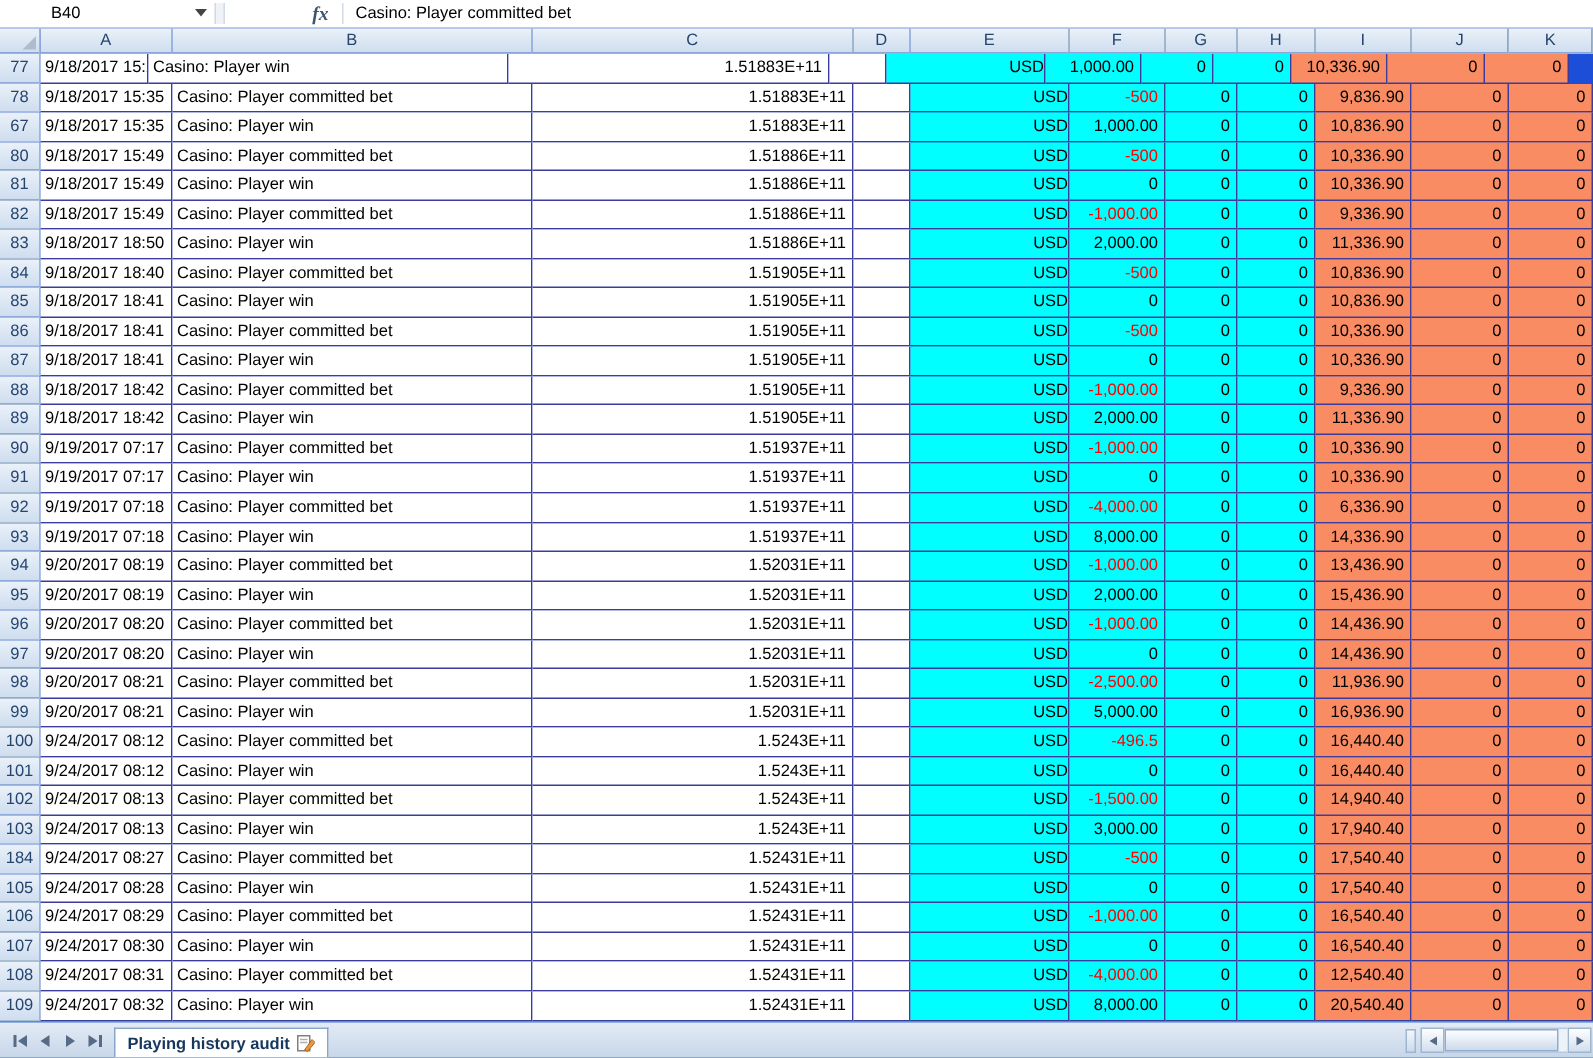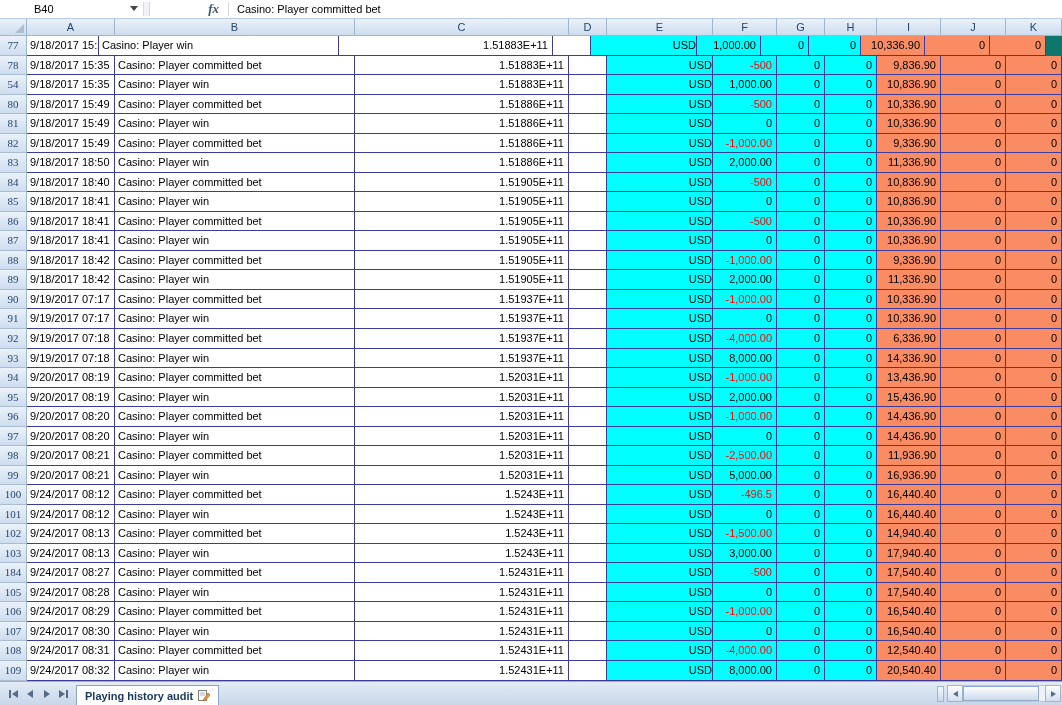--- a/index.html
+++ b/index.html
@@ -1,18 +1,18 @@
 <!DOCTYPE html>
 <html style="--cyan: #00FFFF; --salmon: #FA8C64; --neg: #FF0000; --grid: #3C3C9C; --hdr: #26456E; --tab: #17375E;"><head>
 <meta charset="utf-8">
 <style>
   * { margin:0; padding:0; box-sizing:border-box; }
   html,body { width:1062px; height:705px; overflow:hidden; background:#fff;
               font-family:"Liberation Sans", sans-serif; }
-  #app { width:1062px; height:705px; display:flex; flex-direction:column; background:#0f766e; font-size:11px; }
+  #app { width:1062px; height:705px; display:flex; flex-direction:column; background:#1d4ed8; font-size:11px; }
 
   
   .formula-bar { height:19px; flex:0 0 19px; display:flex; align-items:stretch; background:#fff;
                  border-bottom:1px solid #B9CCE0; }
   .name-box { width:143px; position:relative; display:flex; align-items:center; }
   .name-box .nb-text { padding-left:34px; color:#000; }
   .nb-arrow { position:absolute; right:5px; top:6px; width:0; height:0;
               border-left:4px solid transparent; border-right:4px solid transparent; border-top:5px solid #444; }
   .fb-splitter { width:7px; margin:2px 0; background:#EFF3F8; border-left:1px solid #D2DAE4; border-right:1px solid #D2DAE4; }
   .fx-zone { width:78px; display:flex; align-items:center; justify-content:flex-end; padding-right:9px; }
@@ -24,21 +24,21 @@
   .grid { flex:1 1 auto; display:flex; flex-direction:column; overflow:hidden; }
   .header-row { height:17px; flex:0 0 17px; display:flex; }
   .hcell { background:linear-gradient(#EAF1F9,#CEDDEF); border-right:1px solid #9EB6CE; border-bottom:1px solid #9EB6CE;
            color:var(--hdr); text-align:center; line-height:16px; overflow:hidden; }
   .corner { position:relative; }
   .corner::after { content:""; position:absolute; right:2px; bottom:2px; width:0; height:0;
                    border-left:9px solid transparent; border-bottom:9px solid #AEBDCD; }
   .grid-body { flex:1 1 auto; overflow:hidden; }
   .row { display:flex; height:19.545px; }
   .gcell { background:linear-gradient(#EAF1F9,#CEDDEF); border-right:1px solid #9EB6CE; border-bottom:1px solid #A9BDD2;
-           color:var(--hdr); text-align:center; line-height:18.5px; overflow:hidden;font-family:Liberation Serif, serif; }
+           color:var(--hdr); text-align:center; line-height:18.5px; overflow:hidden; }
   .cell { border-right:1px solid var(--grid); border-bottom:1px solid var(--grid);
           line-height:18.5px; white-space:nowrap; overflow:hidden; color:#000; background:#fff; }
   .al { text-align:left;  padding:0 3px; }
   .ar { text-align:right; padding:0 4px; }
   .ac { text-align:right; }
   .fcy { background:var(--cyan); }
   .fsa { background:var(--salmon); }
   .neg { color:var(--neg); }
 
   
@@ -123,21 +123,21 @@
           <div class="cell al" style="width: 38px;"></div>
           <div class="cell ac fcy" style="width: 106px;">USD</div>
           <div class="cell ar fcy neg" style="width: 64px;">-500</div>
           <div class="cell ar fcy" style="width: 48px;">0</div>
           <div class="cell ar fcy" style="width: 52px;">0</div>
           <div class="cell ar fsa" style="width: 64px;">9,836.90</div>
           <div class="cell ar fsa" style="width: 65px;">0</div>
           <div class="cell ar fsa" style="width: 56px;">0</div>
         </div>
         <div class="row">
-          <div class="gcell" style="width: 27px;">54</div>
+          <div class="gcell" style="width: 27px;">67</div>
           <div class="cell al" style="width: 88px;">9/18/2017 15:35</div>
           <div class="cell al" style="width: 240px;">Casino: Player win</div>
           <div class="cell ar" style="width: 214px;">1.51883E+11</div>
           <div class="cell al" style="width: 38px;"></div>
           <div class="cell ac fcy" style="width: 106px;">USD</div>
           <div class="cell ar fcy" style="width: 64px;">1,000.00</div>
           <div class="cell ar fcy" style="width: 48px;">0</div>
           <div class="cell ar fcy" style="width: 52px;">0</div>
           <div class="cell ar fsa" style="width: 64px;">10,836.90</div>
           <div class="cell ar fsa" style="width: 65px;">0</div>

